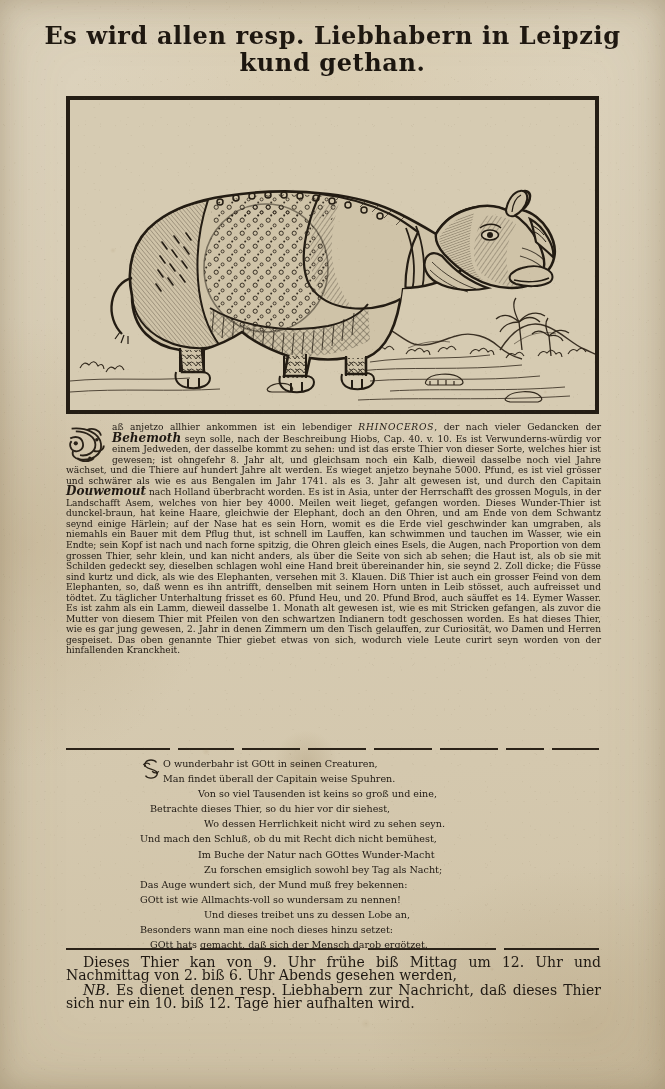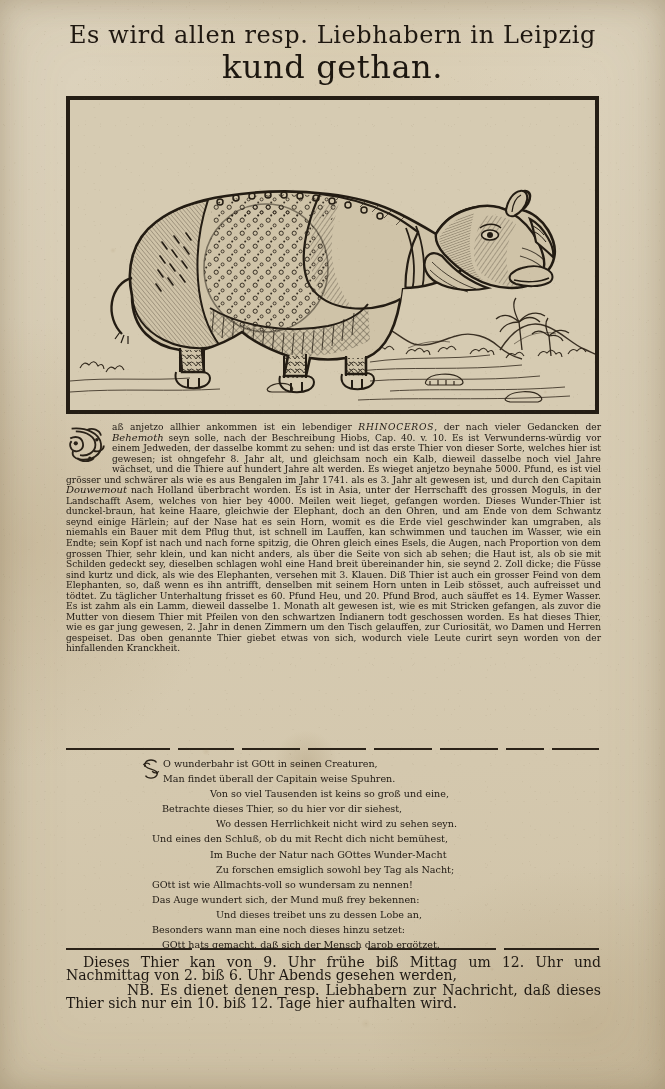--- a/index.html
+++ b/index.html
@@ -43,63 +43,63 @@
       radial-gradient(circle 2px at 82% 36%, rgba(141,110,63,.4), rgba(0,0,0,0)),
       radial-gradient(circle 3px at 17% 23%, rgba(141,110,63,.32), rgba(0,0,0,0)),
       radial-gradient(circle 2px at 74% 89%, rgba(141,110,63,.35), rgba(0,0,0,0)),
       radial-gradient(circle 5px at 55% 94%, rgba(141,110,63,.22), rgba(0,0,0,0));
   }
   
   #title{
     position:absolute;left:0;top:22px;width:665px;text-align:center;
     color:#1d1710;line-height:1.14;
   }
-  .fr{font-family:"DejaVu Serif", serif;font-weight:400;letter-spacing:.6px;}
+  .fr{font-family:"DejaVu Serif", serif;font-weight:700;letter-spacing:.6px;}
   #title .l1{font-size:24px;display:block;}
-  #title .l2{font-size:32px;display:block;}
+  #title .l2{font-size:24px;display:block;}
   
   #cut{
     position:absolute;left:66px;top:96px;width:533px;height:318px;
     border:4px solid #241d14;
     background:#d6cbb2;
     box-sizing:border-box;overflow:hidden;
   }
   #cut svg{display:block;width:100%;height:100%;}
   
   #body{
     position:absolute;left:66px;top:422px;width:535px;
     color:#1f1913;font-size:9.1px;line-height:10.55px;
     text-align:justify;
   }
   #dropD{
     float:left;width:42px;height:42px;margin:1px 4px 0 0;shape-outside:margin-box;
   }
   #body .it{font-style:italic;letter-spacing:.8px;}
-  #body .sm{font-style:italic;font-size:10px;}
+  #body .sm{font-style:italic;font-size:12px;font-weight:bold;}
   
   .rule{position:absolute;left:66px;width:533px;height:10px;}
   .rule i{position:absolute;top:4px;height:1.6px;background:#2a2218;display:block;}
   
   #poem{
     position:absolute;left:140px;top:756px;width:400px;
     color:#1f1913;font-size:9.6px;line-height:15.1px;
   }
-  #poem .ln{display:block;white-space:nowrap;margin-left:12px;}
+  #poem .ln{display:block;white-space:nowrap;}
   #poem .i1{padding-left:0px;}
   #poem .i2{padding-left:10px;}
   #poem .i3{padding-left:58px;}
   #poem .i4{padding-left:64px;}
   #dropS{float:left;width:22px;height:22px;margin:1px 1px 0 0;}
   
   #foot{
     position:absolute;left:66px;top:956px;width:535px;
     color:#1f1913;font-size:14px;line-height:12.6px;text-align:justify;
   }
   #foot p{margin:0 0 3px 0;text-indent:17px;}
-  #foot .nb{margin-left:44px;}
+  #foot .nb{font-style:italic;}
   
   #edges{
     position:absolute;inset:0;pointer-events:none;
     box-shadow:inset 0 0 26px rgba(120,100,66,.30), inset 0 0 70px rgba(120,100,66,.16);
   }
 </style>
 </head>
 <body>
 
 <div id="sheet">
@@ -353,25 +353,25 @@
       <g fill="#2a2218">
           <circle cx="9" cy="16" r="2"></circle>
           <circle cx="31" cy="29" r="2"></circle>
         </g>
     </svg>
     <span class="ln i1">O wunderbahr ist GOtt in seinen Creaturen,</span>
     <span class="ln i2">Man findet überall der Capitain weise Spuhren.</span>
     <span class="ln i3">Von so viel Tausenden ist keins so groß und eine,</span>
     <span class="ln i2">Betrachte dieses Thier, so du hier vor dir siehest,</span>
     <span class="ln i4">Wo dessen Herrlichkeit nicht wird zu sehen seyn.</span>
-    <span class="ln i1">Und eines den Schluß, ob du mit Recht dich nicht bemühest,</span>
+    <span class="ln i1">Und mach den Schluß, ob du mit Recht dich nicht bemühest,</span>
     <span class="ln i3">Im Buche der Natur nach GOttes Wunder-Macht</span>
     <span class="ln i4">Zu forschen emsiglich sowohl bey Tag als Nacht;</span>
+    <span class="ln i1">Das Auge wundert sich, der Mund muß frey bekennen:</span>
     <span class="ln i1">GOtt ist wie Allmachts-voll so wundersam zu nennen!</span>
-    <span class="ln i1">Das Auge wundert sich, der Mund muß frey bekennen:</span>
     <span class="ln i4">Und dieses treibet uns zu dessen Lobe an,</span>
     <span class="ln i1">Besonders wann man eine noch dieses hinzu setzet:</span>
     <span class="ln i2">GOtt hats gemacht, daß sich der Mensch darob ergötzet.</span>
   </div>
 
   <div class="rule" style="top:944px">
     <i style="left:0;width:126px"></i>
     <i style="left:134px;width:160px"></i>
     <i style="left:302px;width:128px"></i>
     <i style="left:438px;width:95px"></i>

